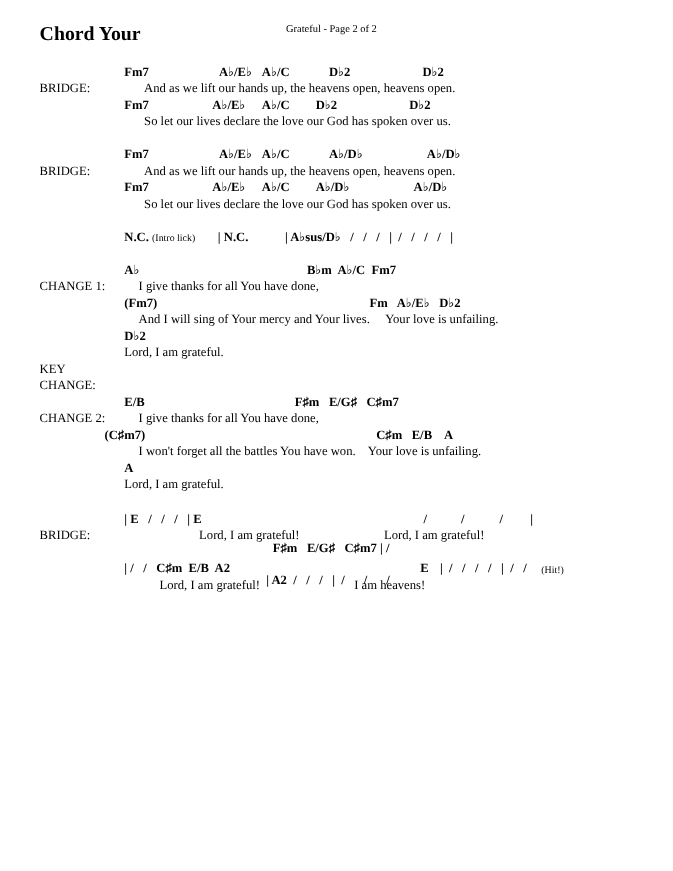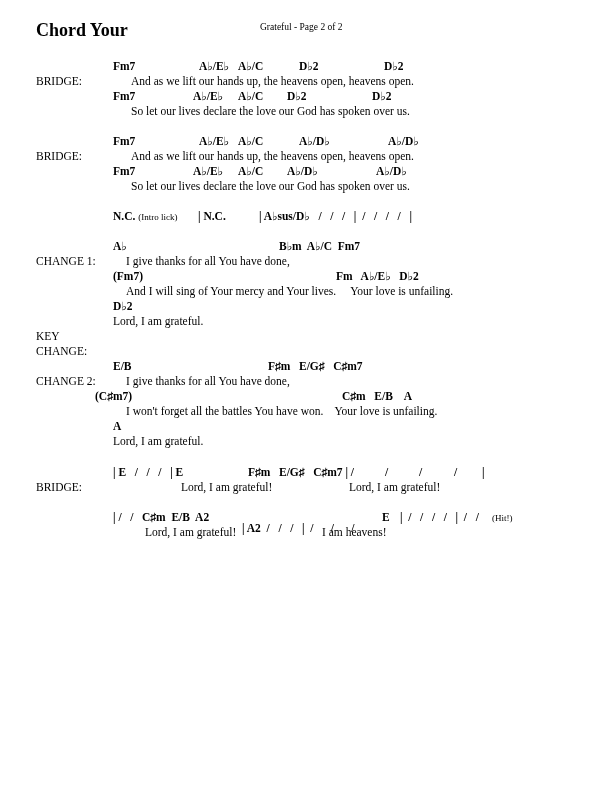--- a/index.html
+++ b/index.html
@@ -87,21 +87,21 @@
     <div class="c" style="left:95px;top:390px">(C♯m7)</div>
     <div class="c" style="left:342px;top:390px">C♯m   E/B    A</div>
     <div class="t" style="left:126px;top:405px">I won't forget all the battles You have won.    Your love is unfailing.</div>
 
     <div class="c" style="left:113px;top:420px">A</div>
     <div class="t" style="left:113px;top:435px">Lord, I am grateful.</div>
   </div>
 
   <div>
     <div class="c" style="left:113px;top:466px">| E   /   /   /   | E</div>
-    <div class="c" style="left:248px;top:466px">F♯m   E/G♯   C♯m7 | /</div>
+    <div class="c" style="left:248px;top:493px">F♯m   E/G♯   C♯m7 | /</div>
     <div class="c" style="left:385px;top:466px">/</div>
     <div class="c" style="left:419px;top:466px">/</div>
     <div class="c" style="left:454px;top:466px">/</div>
     <div class="c" style="left:482px;top:466px">|</div>
     <div class="lbl" style="top:481px">BRIDGE:</div>
     <div class="t" style="left:181px;top:481px">Lord, I am grateful!</div>
     <div class="t" style="left:349px;top:481px">Lord, I am grateful!</div>
 
     <div class="c" style="left:113px;top:511px">| /   /   C♯m  E/B  A2</div>
     <div class="c" style="left:242px;top:522px">| A2  /   /   /   |  /      /      /</div>

